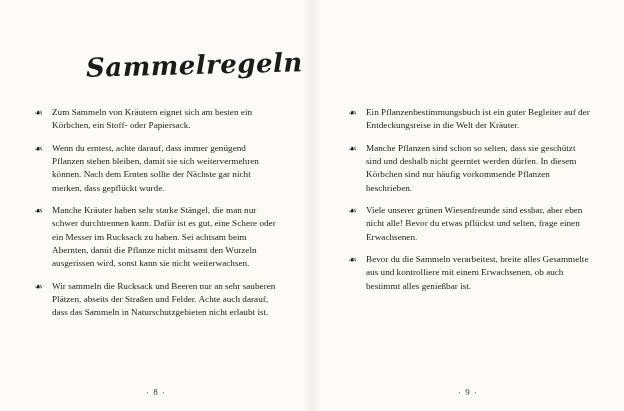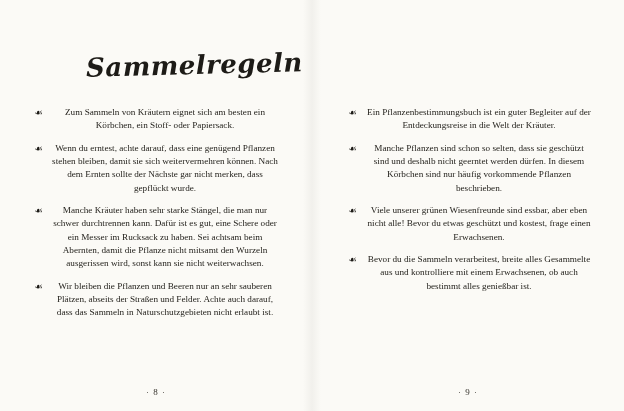--- a/index.html
+++ b/index.html
@@ -43,21 +43,21 @@
     font-family:"DejaVu Sans", sans-serif;
     font-size:10px; line-height:13px;
     color:#1d1b17;
     transform:scaleX(-1);
     text-align:center;
   }
   .rule-text {
     flex:1 1 auto;
     font-size:9.2px; line-height:1.45;
     color:#26241f;
-    text-align:center;
+    text-align:left;
   }
   .pagenum {
     position:absolute; bottom:14px; left:0; width:100%;
     text-align:center;
     font-size:9px; letter-spacing:1px;
     color:#33302a;
   }
 </style>
 </head>
 <body>
@@ -67,50 +67,50 @@
   <div class="page page-left">
     <div class="title">Sammelregeln</div>
 
     <div class="rule-list">
       <div class="rule-item">
         <span class="bullet">❧</span>
         <span class="rule-text">Zum Sammeln von Kräutern eignet sich am besten ein Körbchen, ein Stoff- oder Papiersack.</span>
       </div>
       <div class="rule-item">
         <span class="bullet">❧</span>
-        <span class="rule-text">Wenn du erntest, achte darauf, dass eine genügend Pflanzen stehen bleiben, damit sie sich weitervermehren können. Nach dem Ernten sollte der Nächste gar nicht merken, dass gepflückt wurde.</span>
+        <span class="rule-text">Wenn du erntest, achte darauf, dass immer genügend Pflanzen stehen bleiben, damit sie sich weitervermehren können. Nach dem Ernten sollte der Nächste gar nicht merken, dass gepflückt wurde.</span>
       </div>
       <div class="rule-item">
         <span class="bullet">❧</span>
         <span class="rule-text">Manche Kräuter haben sehr starke Stängel, die man nur schwer durchtrennen kann. Dafür ist es gut, eine Schere oder ein Messer im Rucksack zu haben. Sei achtsam beim Abernten, damit die Pflanze nicht mitsamt den Wurzeln ausgerissen wird, sonst kann sie nicht weiterwachsen.</span>
       </div>
       <div class="rule-item">
         <span class="bullet">❧</span>
-        <span class="rule-text">Wir bleiben die Pflanzen und Beeren nur an sehr sauberen Plätzen, abseits der Straßen und Felder. Achte auch darauf, dass das Sammeln in Naturschutzgebieten nicht erlaubt ist.</span>
+        <span class="rule-text">Wir sammeln die Rucksack und Beeren nur an sehr sauberen Plätzen, abseits der Straßen und Felder. Achte auch darauf, dass das Sammeln in Naturschutzgebieten nicht erlaubt ist.</span>
       </div>
     </div>
 
     <div class="pagenum">· 8 ·</div>
   </div>
 
   <div class="gutter"></div>
 
   <div class="page page-right">
     <div class="rule-list">
       <div class="rule-item">
         <span class="bullet">❧</span>
         <span class="rule-text">Ein Pflanzenbestimmungsbuch ist ein guter Begleiter auf der Entdeckungsreise in die Welt der Kräuter.</span>
       </div>
       <div class="rule-item">
         <span class="bullet">❧</span>
         <span class="rule-text">Manche Pflanzen sind schon so selten, dass sie geschützt sind und deshalb nicht geerntet werden dürfen. In diesem Körbchen sind nur häufig vorkommende Pflanzen beschrieben.</span>
       </div>
       <div class="rule-item">
         <span class="bullet">❧</span>
-        <span class="rule-text">Viele unserer grünen Wiesenfreunde sind essbar, aber eben nicht alle! Bevor du etwas geschützt und kostest, frage einen Erwachsenen.</span>
+        <span class="rule-text">Viele unserer grünen Wiesenfreunde sind essbar, aber eben nicht alle! Bevor du etwas pflückst und selten, frage einen Erwachsenen.</span>
       </div>
       <div class="rule-item">
         <span class="bullet">❧</span>
         <span class="rule-text">Bevor du die Sammeln verarbeitest, breite alles Gesammelte aus und kontrolliere mit einem Erwachsenen, ob auch bestimmt alles genießbar ist.</span>
       </div>
     </div>
 
     <div class="pagenum">· 9 ·</div>
   </div>
 

